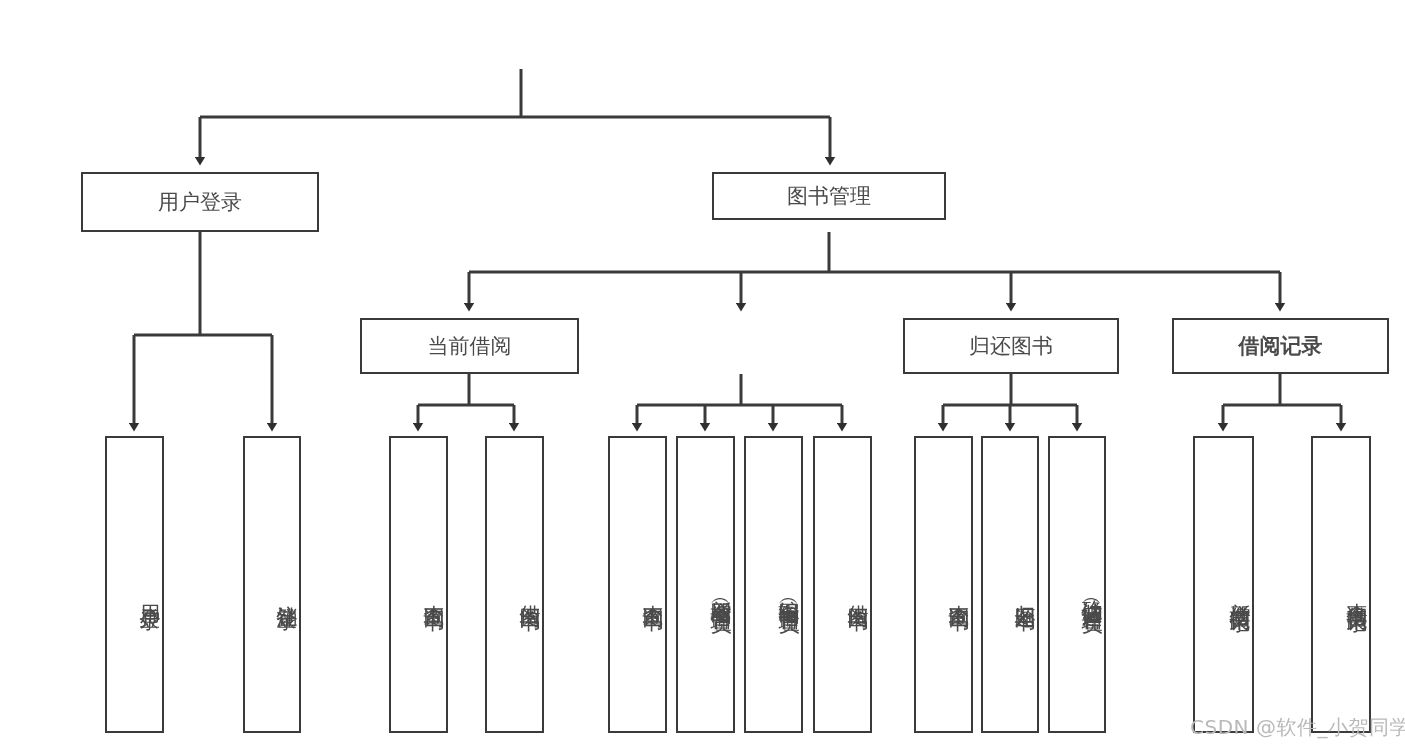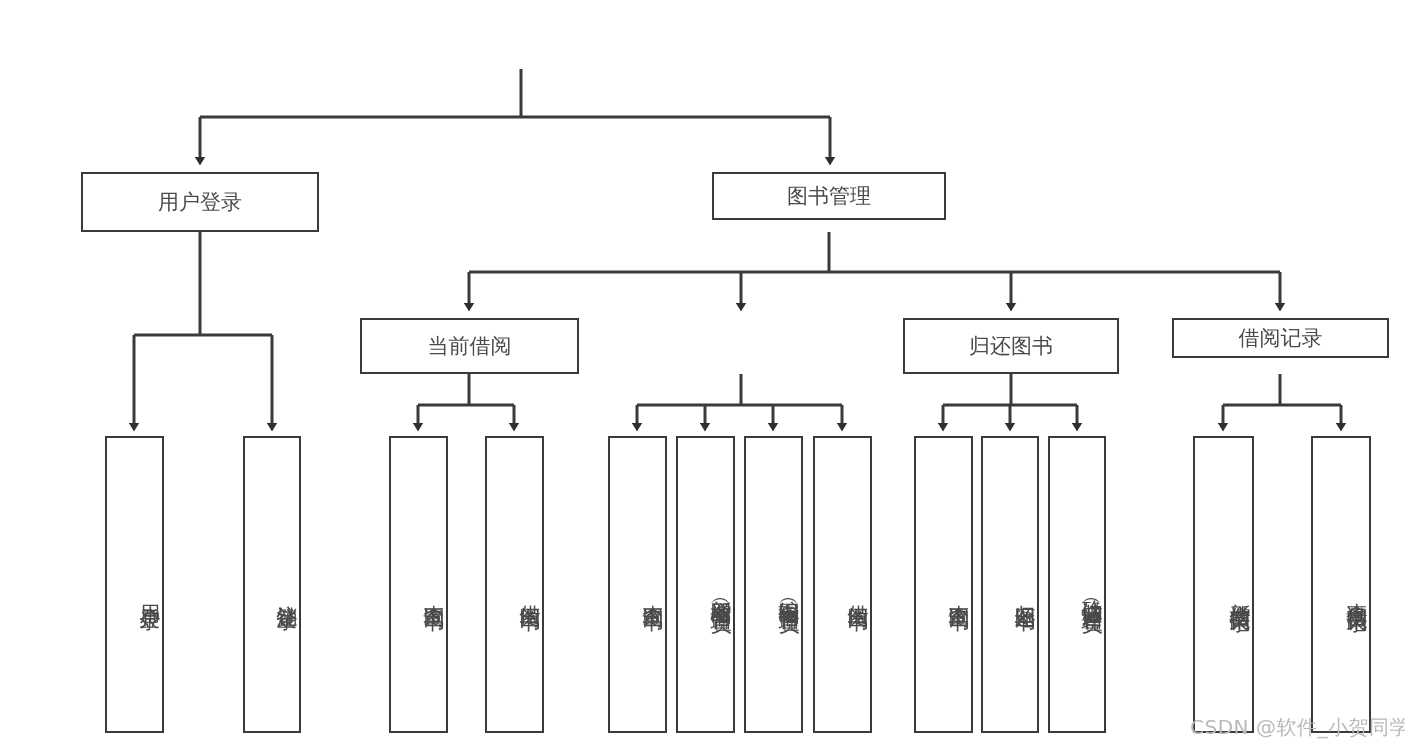--- a/index.html
+++ b/index.html
@@ -127,21 +127,21 @@
   <div class="node level2" style="left:712px; top:172px; width:234px; height:48px;">
     <span class="label">图书管理</span>
   </div>
 
   <div class="node level2" style="left:360px; top:318px; width:219px; height:56px;">
     <span class="label">当前借阅</span>
   </div>
   <div class="node level2" style="left:903px; top:318px; width:216px; height:56px;">
     <span class="label">归还图书</span>
   </div>
-  <div class="node level2" style="left:1172px; top:318px; width:217px; height:40px;">
+  <div class="node level2" style="left:1172px; top:318px; width:217px; height:56px;font-weight:bold;">
     <span class="label">借阅记录</span>
   </div>
 
   <div class="node leaf" style="left:105px; top:436px; width:59px; height:297px;">
     <span class="label">用户登录</span>
   </div>
   <div class="node leaf" style="left:243px; top:436px; width:58px; height:297px;">
     <span class="label">注销登录</span>
   </div>
   <div class="node leaf" style="left:389px; top:436px; width:59px; height:297px;">

